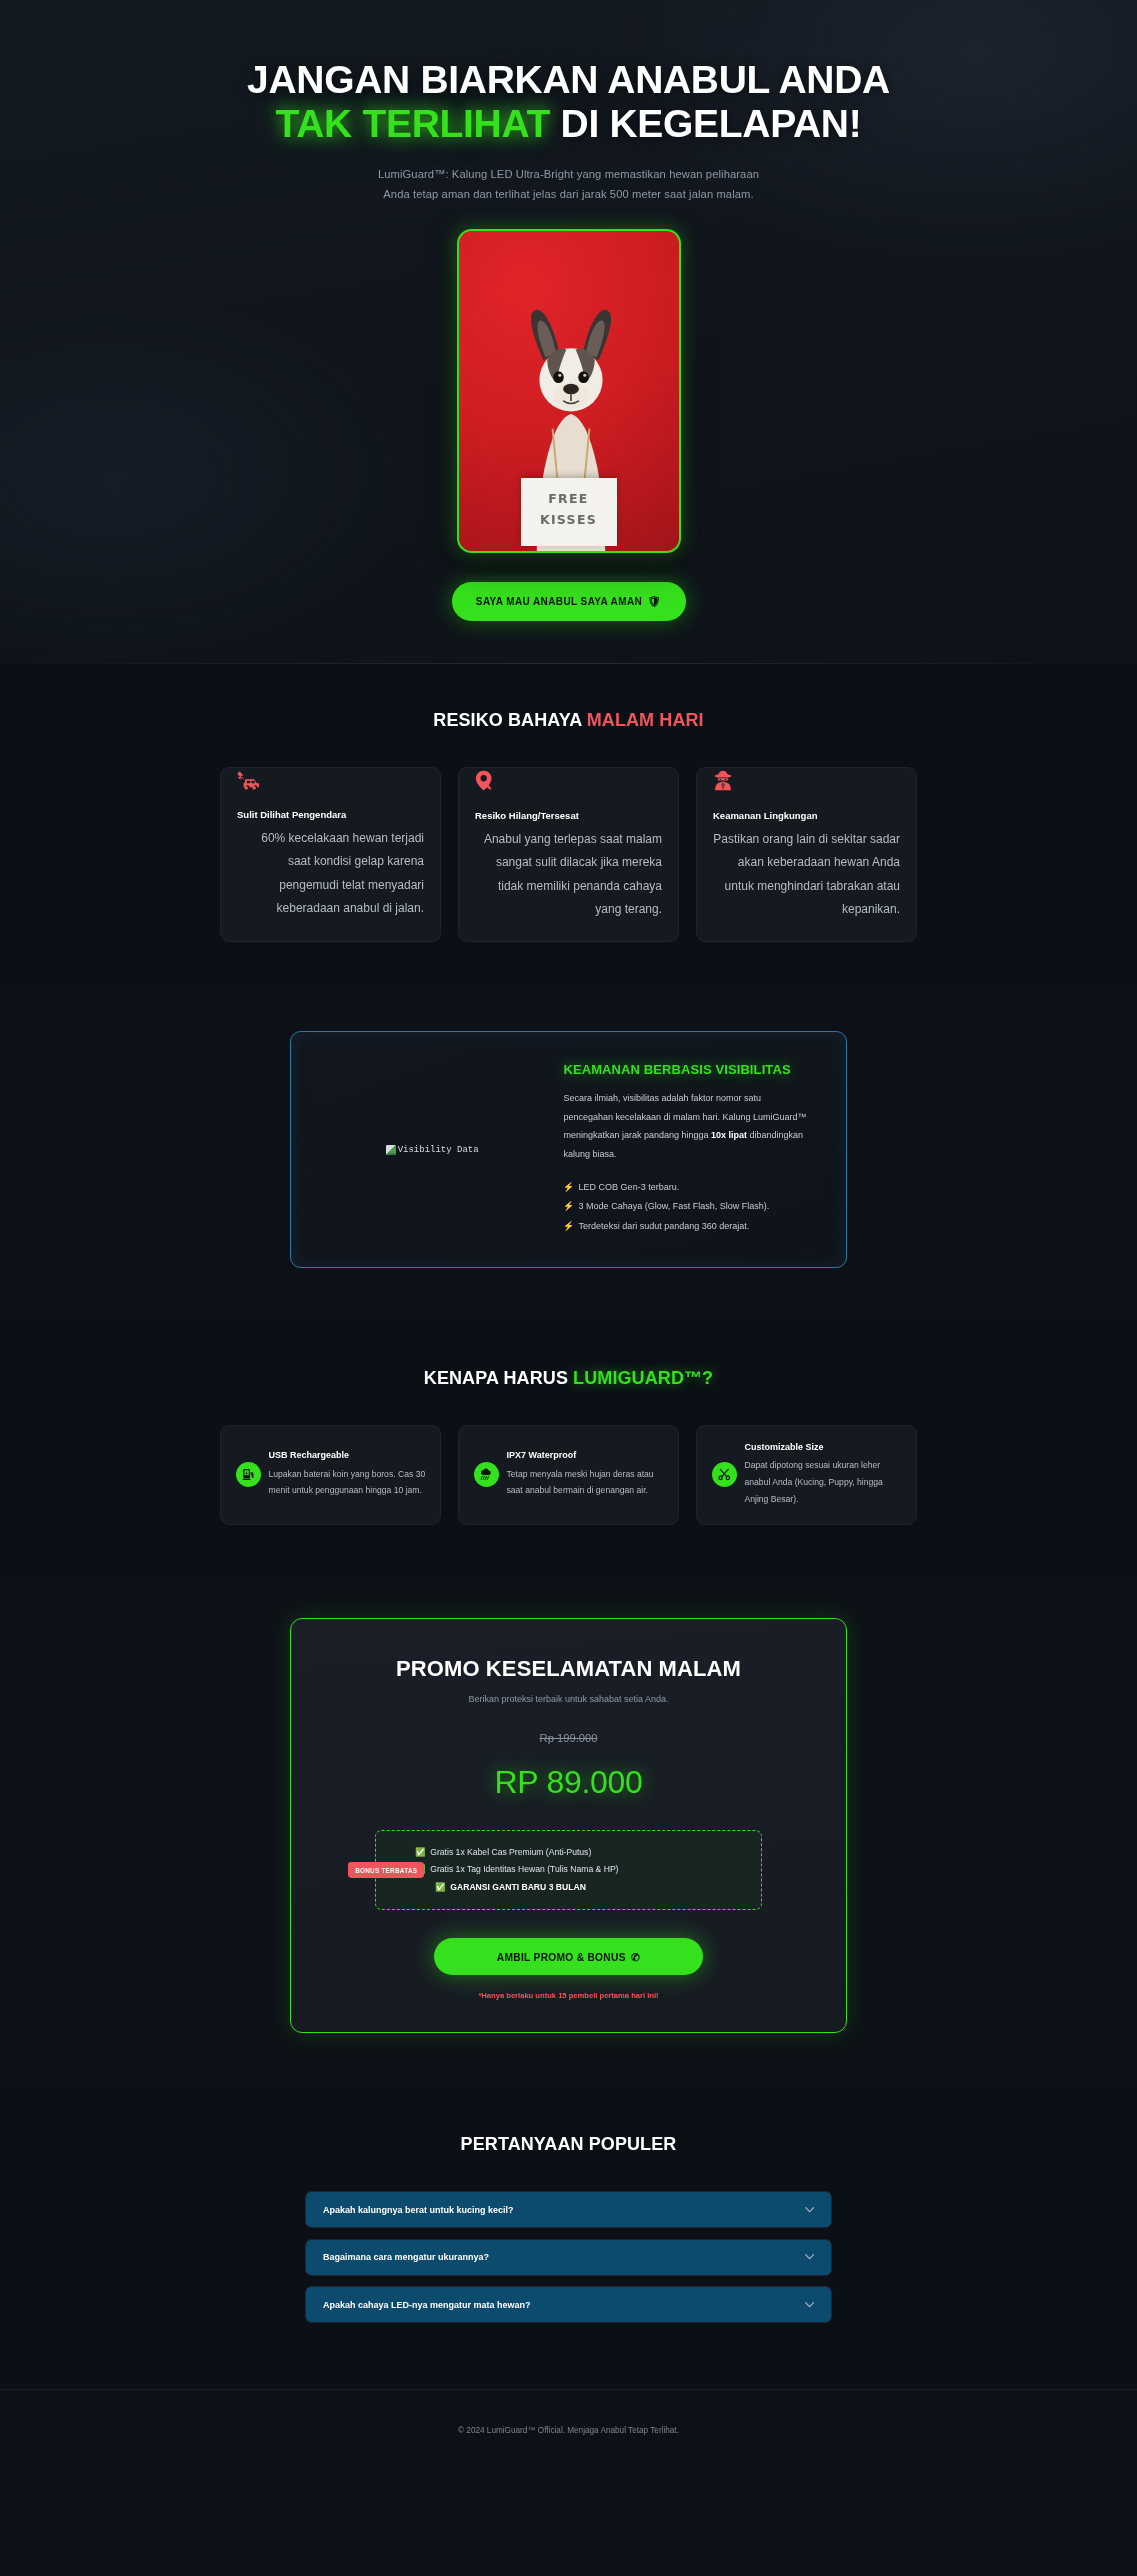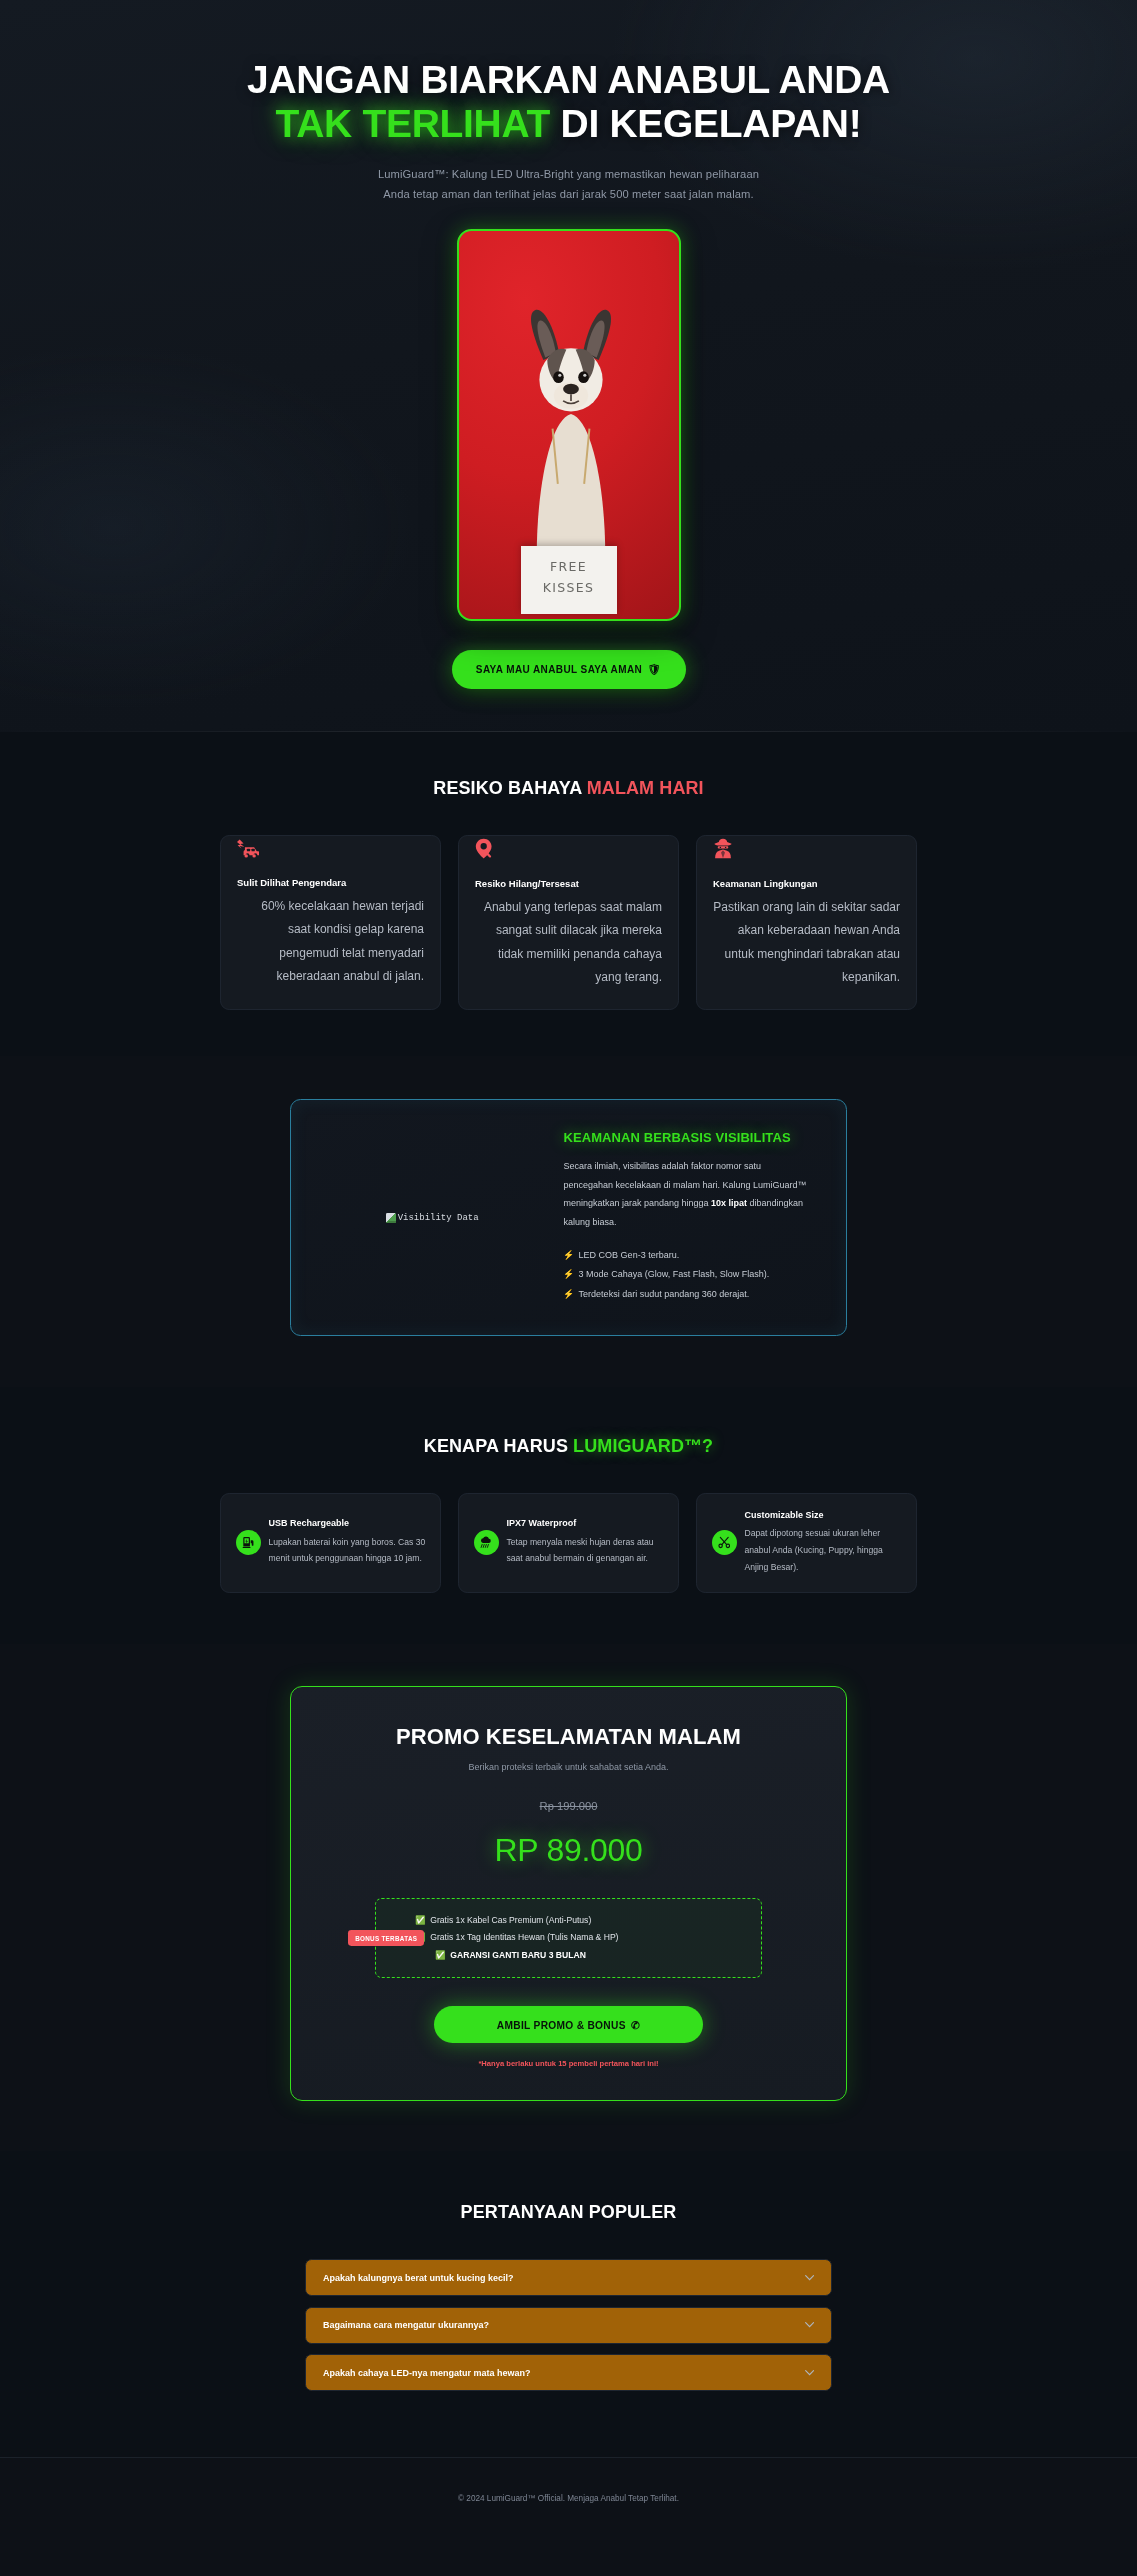--- a/index.html
+++ b/index.html
@@ -43,28 +43,29 @@
   .hero-sub {
     text-align:center;
     margin-top:18.4px;
     font-size:11.2px;
     line-height:1.85;
     color:#8f98a6;
     letter-spacing:0.1px;
   }
 
   .phone {
-    width:224px; height:392px;
+    width:224px; height:324px;
     margin:24px auto 0;
     border-radius:14.5px;
     border:2px solid #35e01c;
     box-shadow:0 0 20px rgba(53,224,28,.38), 0 12px 33px rgba(0,0,0,.6);
     overflow:hidden;
     position:relative;
     background:radial-gradient(135% 100% at 30% 18%, #e0242a 0%, #cf1d22 45%, #9e1418 100%);
+    font-weight:bold;
   }
   
   .dog-stage { position:absolute; left:0; right:0; bottom:0; top:0; }
   .sign {
     position:absolute; left:50%; transform:translateX(-50%);
     bottom:5.3px; width:96px; height:68px; background:#f3f2ee;
     box-shadow:0 -2px 6.6px rgba(0,0,0,.25);
   }
   .sign span{
     display:block; text-align:center; color:#6a6a66;
@@ -216,21 +217,21 @@
     font-family:"Liberation Sans", sans-serif; cursor:pointer;
     box-shadow:0 0 22.4px rgba(53,224,28,.45);
   }
   .buy .wa { margin-left:5.3px; font-size:10.5px; }
   .disclaimer { margin-top:16px; font-size:7.6px; font-weight:700; color:#f2545b; }
 
   
   .faq-sec { background:#0b1016; padding:51px 0 55px; }
   .faq-list { width:527px; margin:0 auto; }
   .faq-item {
-    background:#a16207; border:0.7px solid #1e2530; border-radius:6.6px;
+    background:#0c4a6e; border:0.7px solid #1e2530; border-radius:6.6px;
     padding:12.5px 17px; margin-bottom:10.5px;
     display:flex; align-items:center; justify-content:space-between;
     cursor:pointer;
   }
   .faq-q { font-size:9px; font-weight:700; color:#fff; }
   .chev { color:#aeb5bf; font-size:8.6px; }
 
   
   footer {
     background:#0d1117;

